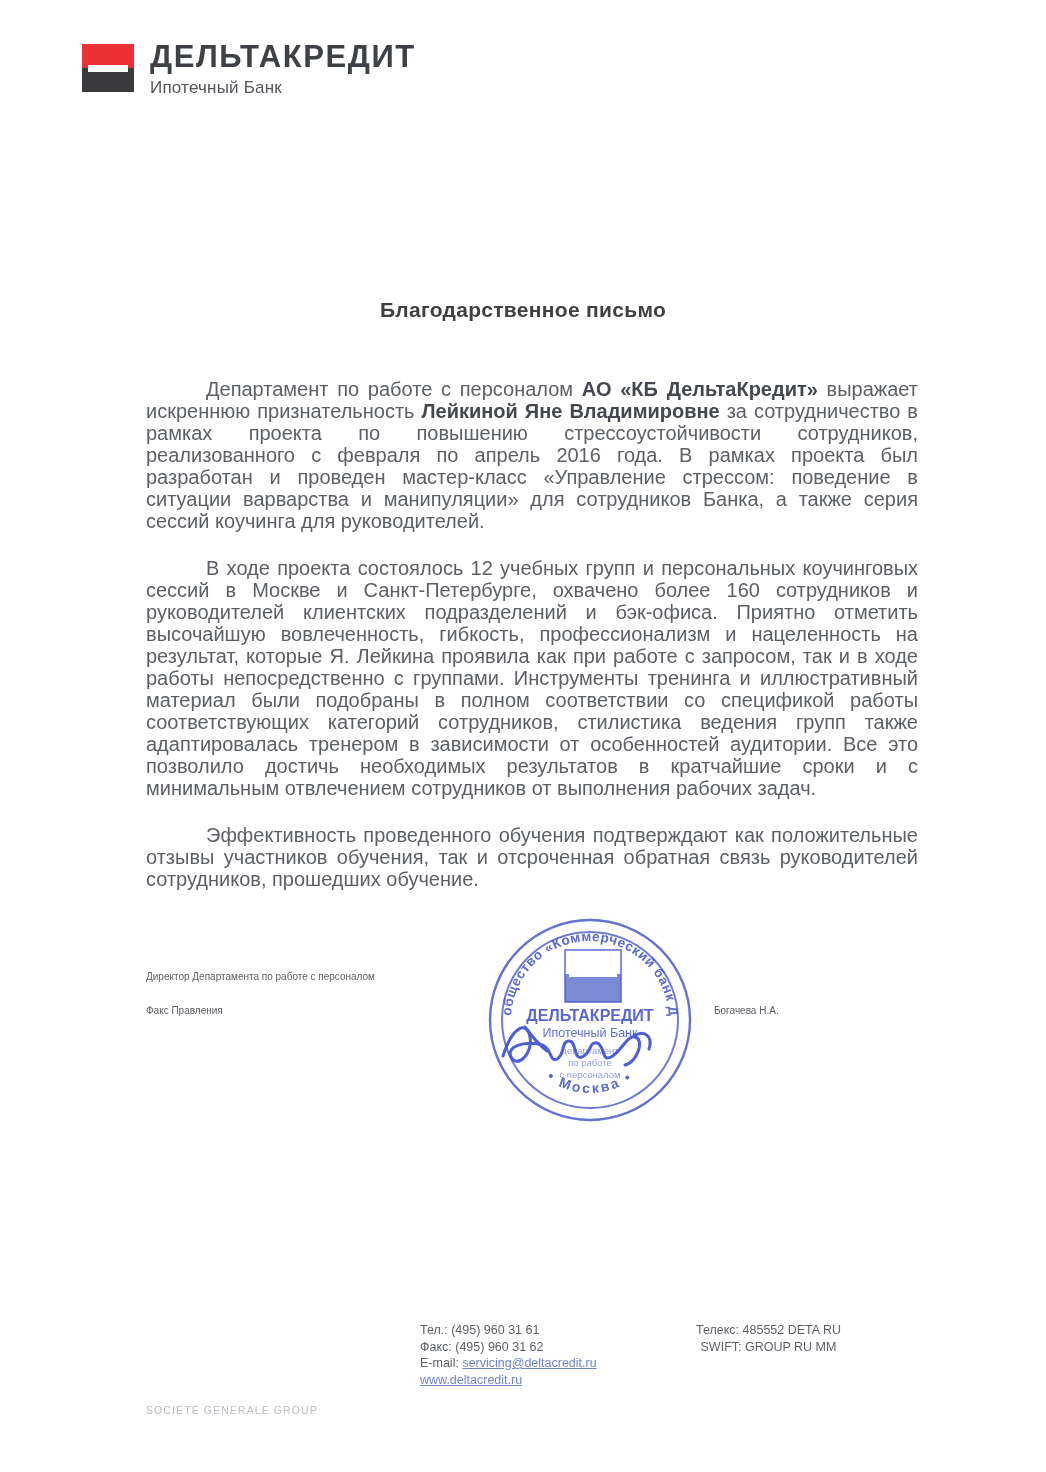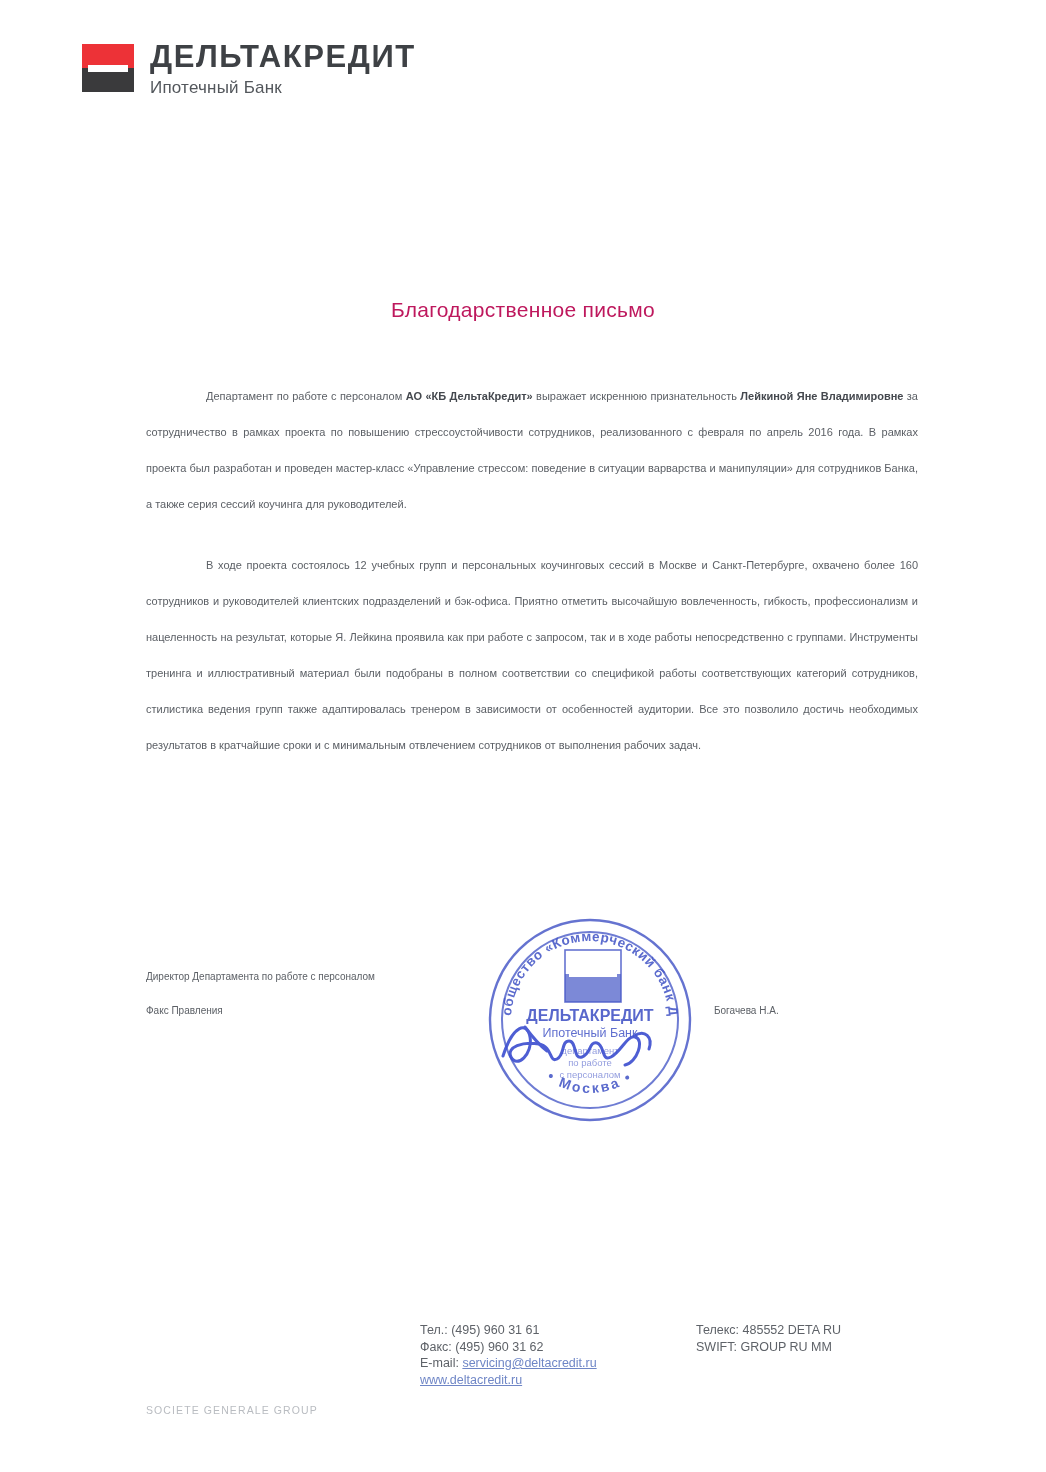--- a/index.html
+++ b/index.html
@@ -65,34 +65,34 @@
     white-space: nowrap;
   }
 
   
   .doc-title {
     position: absolute;
     left: 0; right: 0;
     top: 298px;
     text-align: center;
     font-size: 21px;
-    font-weight: normal;
-    color: #be185d;
+    font-weight: bold;
+    color: #404040;
     letter-spacing: 0.3px;
   }
   .body-block {
     position: absolute;
     left: 146px;
     top: 378px;
     width: 772px;
   }
   .para {
     text-align: justify;
-    font-size: 11px;
-    line-height: 36px;
+    font-size: 20px;
+    line-height: 22px;
     color: #5c6066;
     margin: 0 0 25px 0;
     text-indent: 60px;
   }
   .para b { color: #44484e; font-weight: bold; }
 
   
   .sign-block {
     position: absolute;
     left: 146px;
@@ -128,21 +128,21 @@
     top: 1322px;
     width: 790px;
     font-size: 12.5px;
     line-height: 16.5px;
     color: #5e6268;
   }
   .footer-cols { position: relative; height: 74px; }
   .fcol { position: absolute; top: 0; }
   .fcol-1 { left: 0; }
   .fcol-2 { left: 274px; }
-  .fcol-3 { left: 550px; }
+  .fcol-3 { left: 550px; text-align: center; }
   .flink {
     color: #6f86c6;
     text-decoration: underline;
   }
   .sg-line {
     position: absolute;
     left: 146px;
     top: 1404px;
     font-size: 10.5px;
     letter-spacing: 1.1px;
@@ -161,20 +161,21 @@
     <div class="logo-title">ДЕЛЬТАКРЕДИТ</div>
     <div class="logo-sub">Ипотечный Банк</div>
   </div>
 </div>
 
 <div class="doc-title">Благодарственное письмо</div>
 
 <div class="body-block" id="letter-body">
     <p class="para"><span>Департамент по работе с персоналом </span><b>АО «КБ ДельтаКредит»</b><span> выражает искреннюю признательность </span><b>Лейкиной Яне Владимировне</b><span> за сотрудничество в рамках проекта по повышению стрессоустойчивости сотрудников, реализованного с февраля по апрель 2016 года. В рамках проекта был разработан и проведен мастер-класс «Управление стрессом: поведение в ситуации варварства и манипуляции» для сотрудников Банка, а также серия сессий коучинга для руководителей.</span></p>
     <p class="para"><span>В ходе проекта состоялось 12 учебных групп и персональных коучинговых сессий в Москве и Санкт-Петербурге, охвачено более 160 сотрудников и руководителей клиентских подразделений и бэк-офиса. Приятно отметить высочайшую вовлеченность, гибкость, профессионализм и нацеленность на результат, которые Я. Лейкина проявила как при работе с запросом, так и в ходе работы непосредственно с группами. Инструменты тренинга и иллюстративный материал были подобраны в полном соответствии со спецификой работы соответствующих категорий сотрудников, стилистика ведения групп также адаптировалась тренером в зависимости от особенностей аудитории. Все это позволило достичь необходимых результатов в кратчайшие сроки и с минимальным отвлечением сотрудников от выполнения рабочих задач.</span></p>
+    <p class="para"><span>Эффективность проведенного обучения подтверждают как положительные отзывы участников обучения, так и отсроченная обратная связь руководителей сотрудников, прошедших обучение.</span></p>
   </div>
 
 <div class="stamp">
   <svg viewBox="0 0 206 206" xmlns="http://www.w3.org/2000/svg">
     <defs>
       <path id="arcTop" d="M 24,103 A 79,79 0 0 1 182,103"></path>
       <path id="arcBottom" d="M 30,103 A 73,73 0 0 0 176,103"></path>
     </defs>
     <circle cx="103" cy="103" r="100" fill="none" stroke="#4a5bc8" stroke-width="2.4" opacity="0.85"></circle>
     <circle cx="103" cy="103" r="88" fill="none" stroke="#4a5bc8" stroke-width="2" opacity="0.8"></circle>

